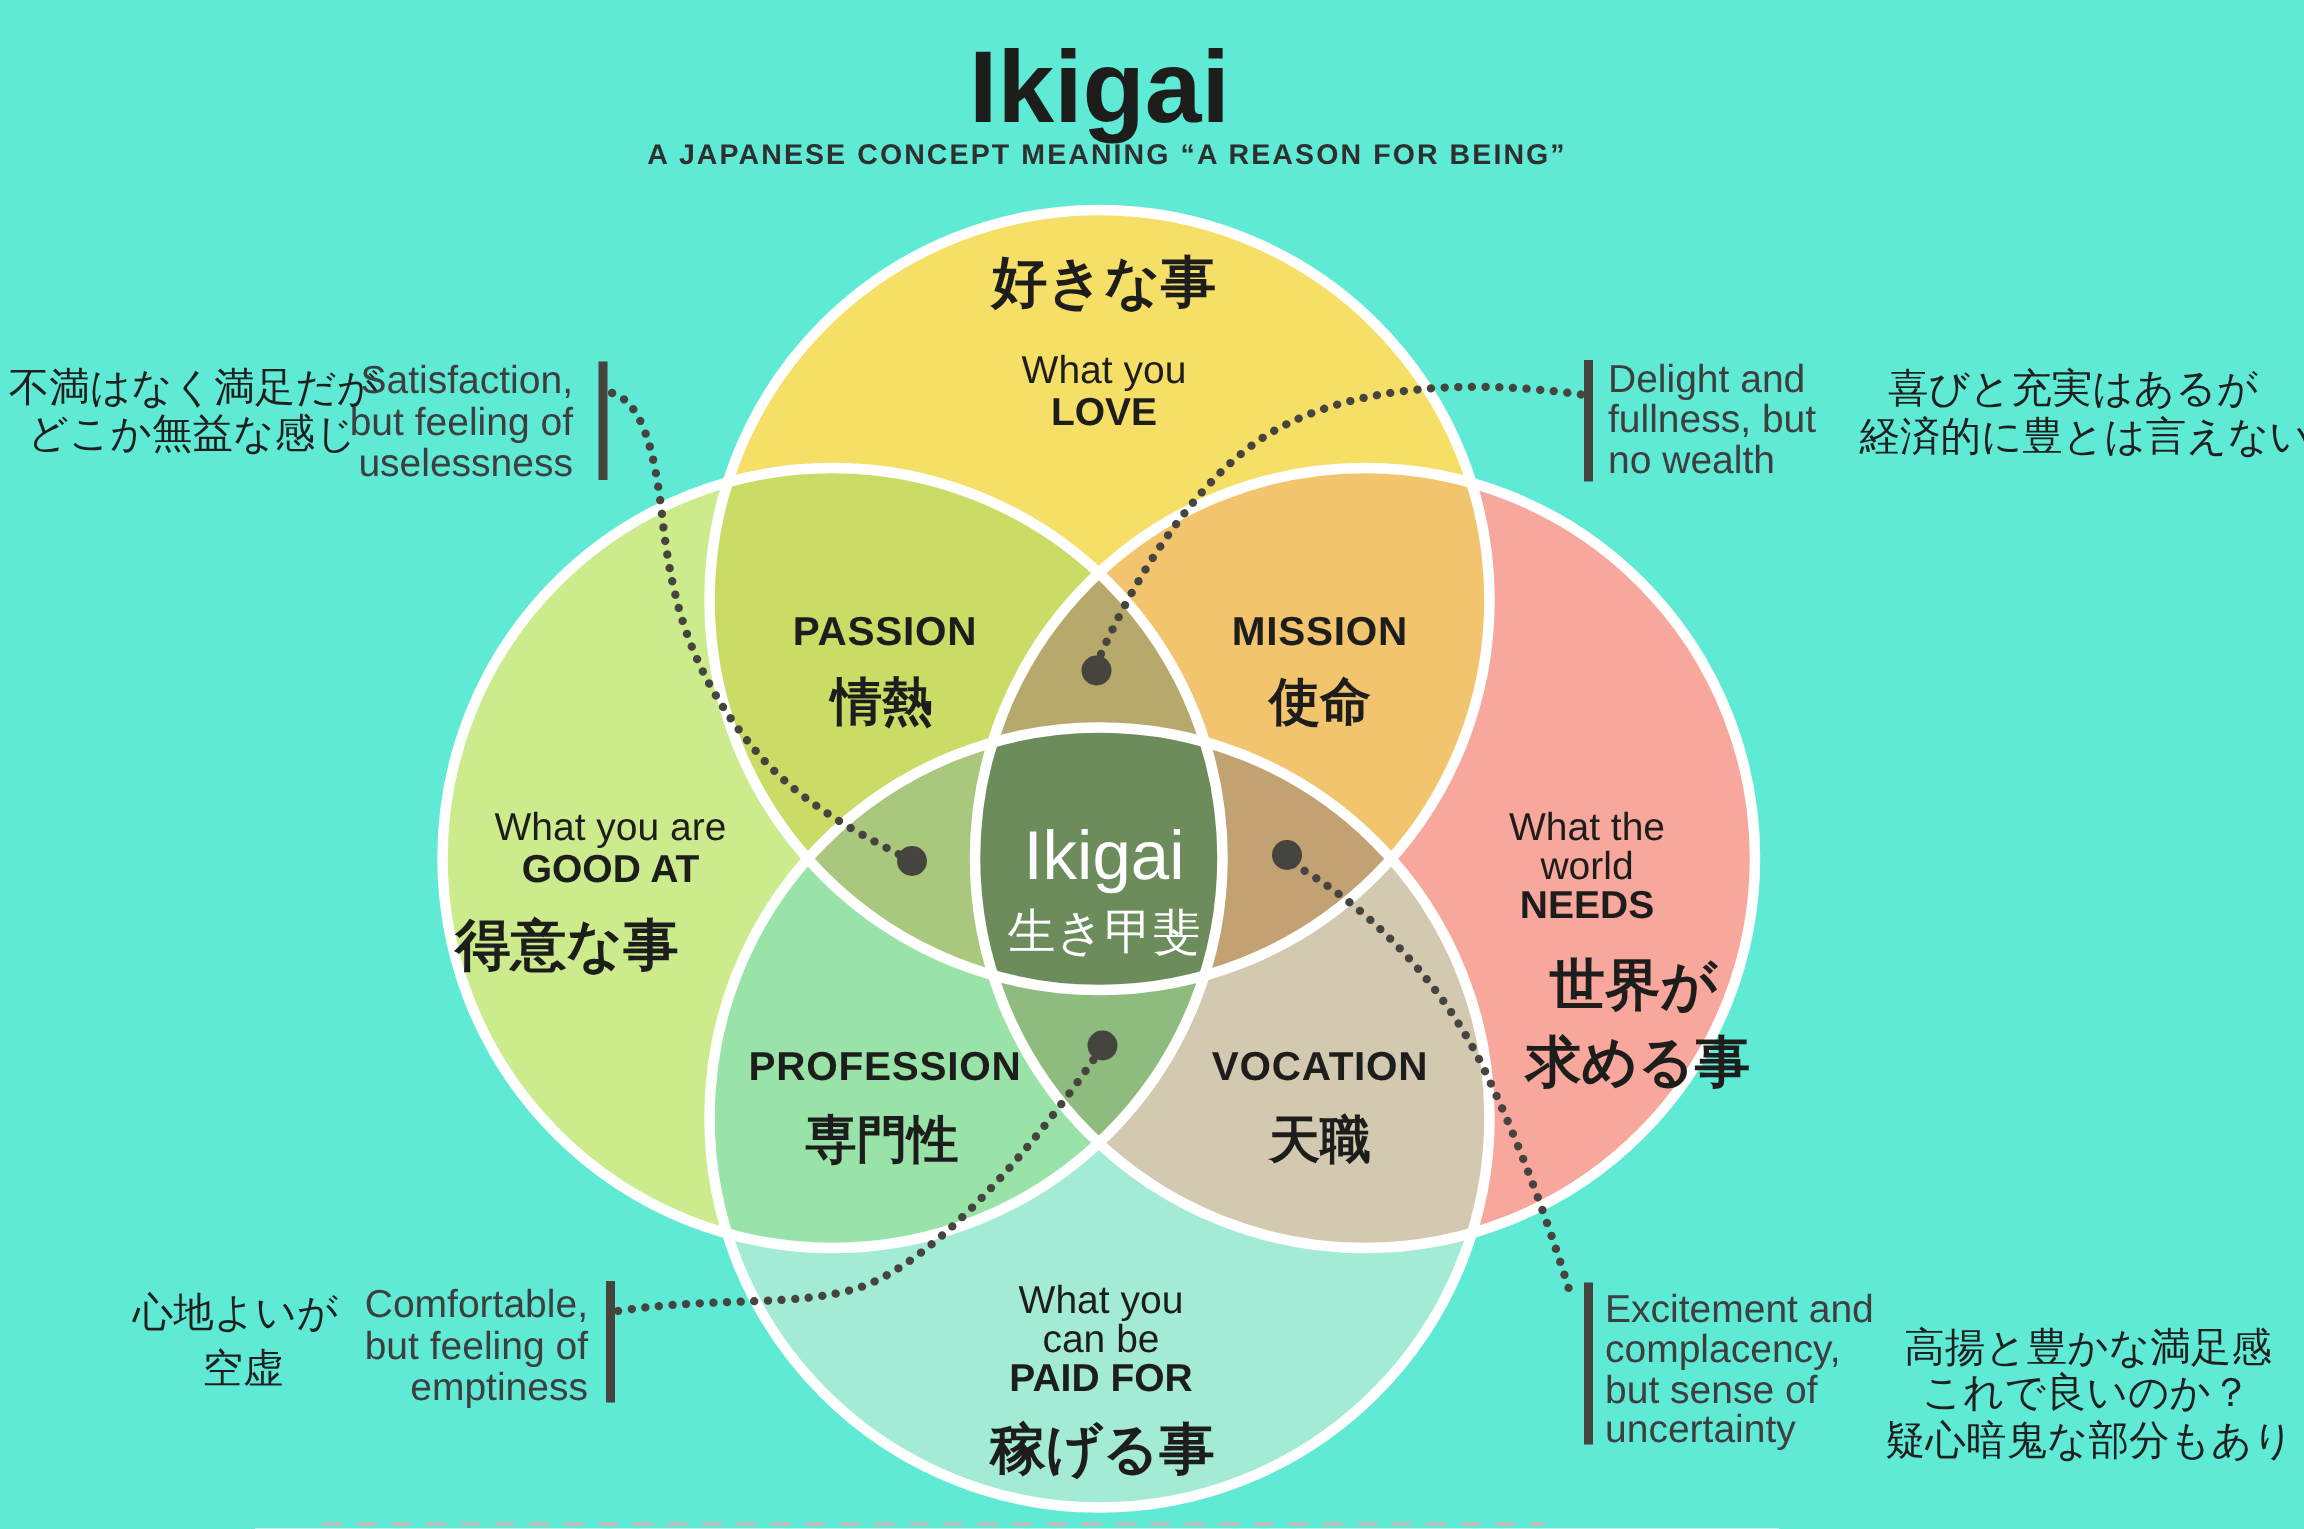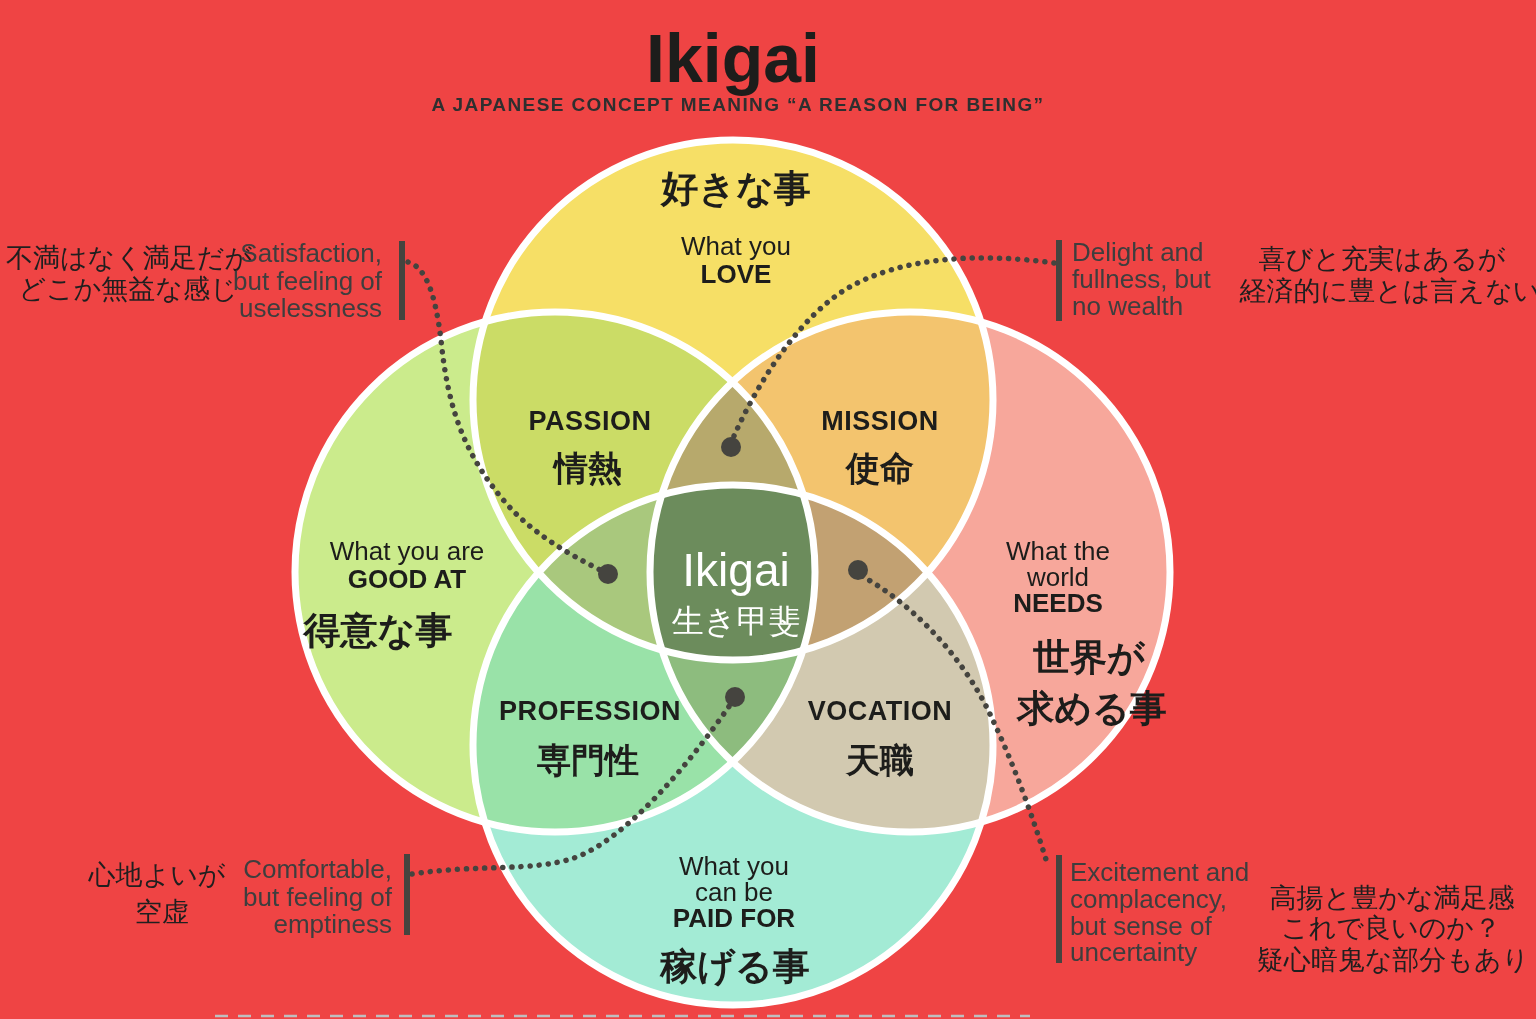--- a/index.html
+++ b/index.html
@@ -1,16 +1,16 @@
 <!DOCTYPE html>
 <html><head>
 <meta charset="utf-8">
 <style>
   html,body{margin:0;padding:0;background:#ffffff;}
-  .stage{position:relative;width:1536px;height:1019px;background:#ef4444;overflow:hidden;
+  .stage{position:relative;width:1536px;height:1019px;background:#5eead4;overflow:hidden;
          font-family:"Liberation Sans","DejaVu Sans",sans-serif;}
   svg{display:block;}
   text{font-family:"Liberation Sans","DejaVu Sans",sans-serif;fill:#1d1d1b;}
   .t-title{font-size:68px;font-weight:bold;}
   .t-sub{font-size:19px;letter-spacing:1.4px;fill:#2f2f2f;font-weight:bold;}
   .jp-big{font-size:37px;font-weight:bold;}
   .en{font-size:26px;}
   .en-b{font-size:26px;font-weight:bold;}
   .ov-en{font-size:27px;font-weight:bold;letter-spacing:0.5px;}
   .ov-jp{font-size:34px;font-weight:bold;}

